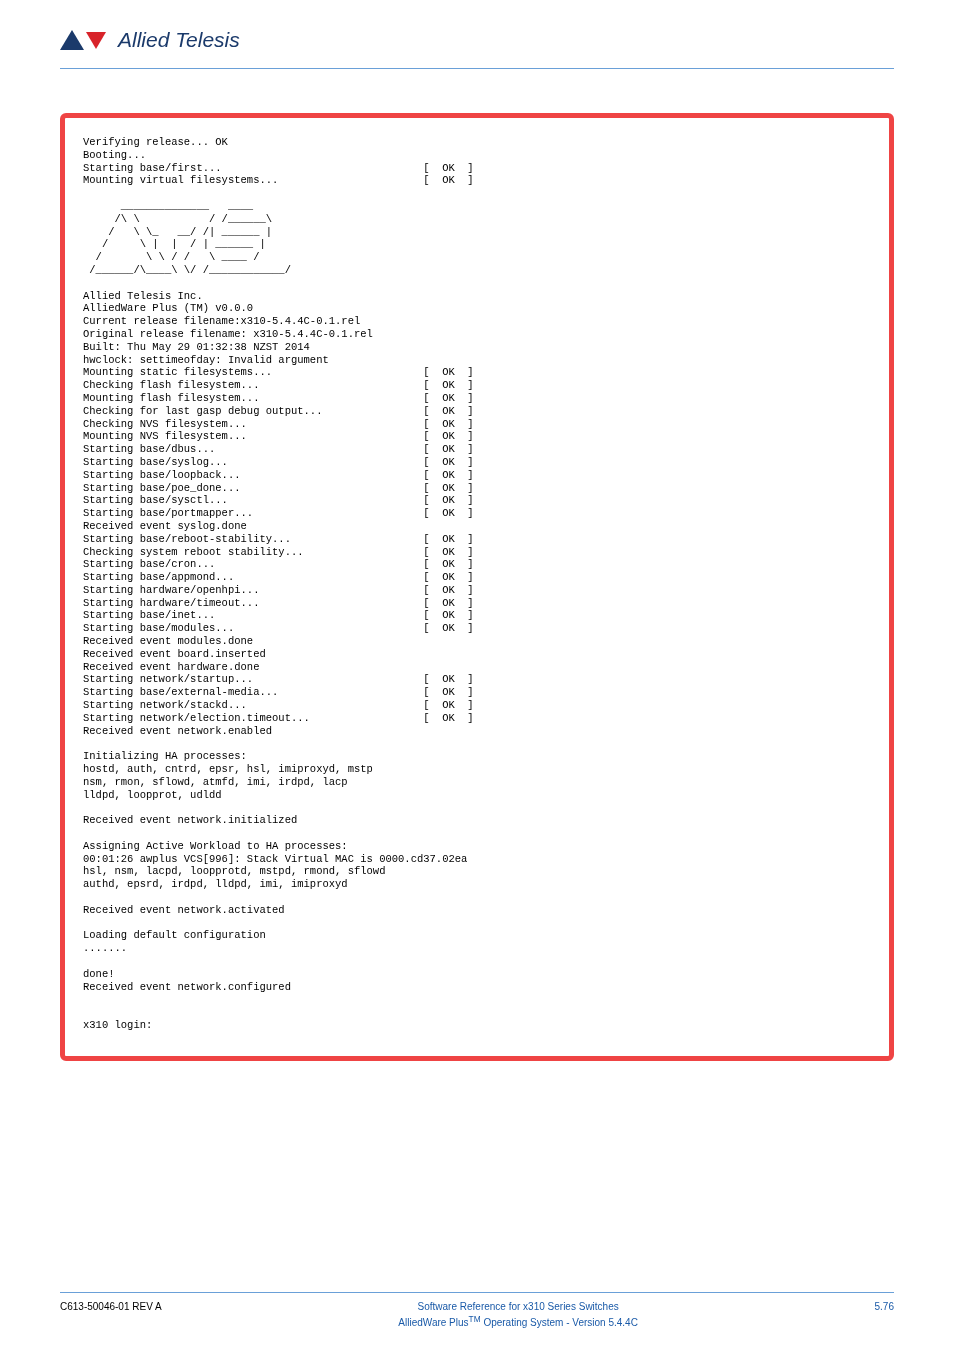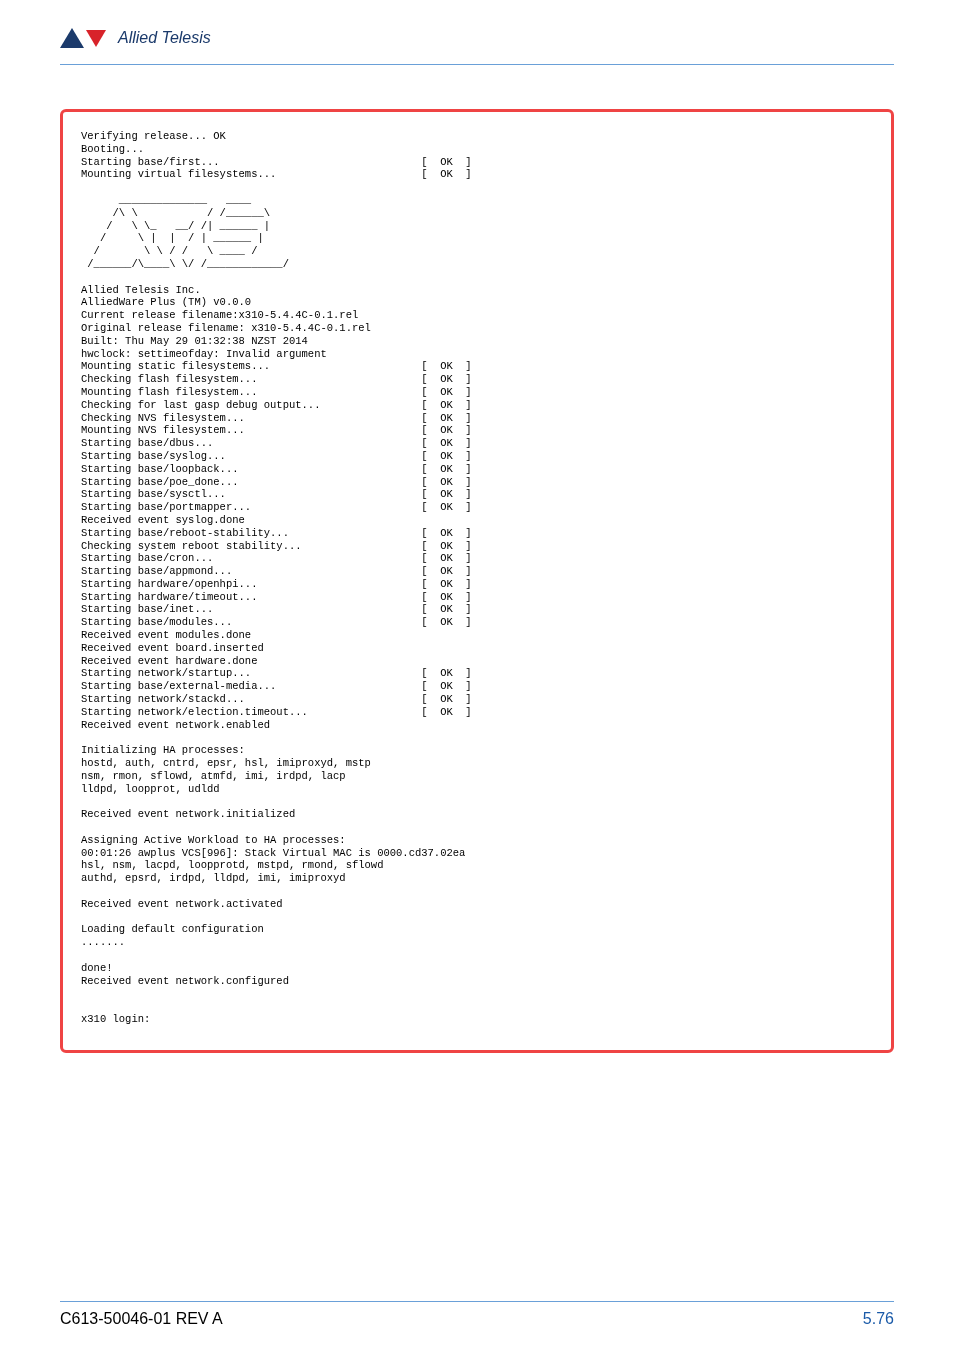--- a/index.html
+++ b/index.html
@@ -25,34 +25,34 @@
     margin-right: -6px;
   }
   .logo-triangle2 {
     width: 0; height: 0;
     border-left: 10px solid transparent;
     border-right: 10px solid transparent;
     border-top: 17px solid #d8232a;
     margin-right: 4px;
   }
   .brand {
-    font-size: 16px;
+    font-size: 21px;
     color: #1b3a6b;
     font-weight: normal;
     font-style: italic;
   }
   .header-line {
     margin: 0 60px;
     border: none;
     border-top: 1px solid #6aa0d8;
     margin-top: 10px;
   }
   .terminal-box {
     margin: 44px 60px 0 60px;
-    border: 3px solid #ef4444;
+    border: 5px solid #ef4444;
     border-radius: 6px;
     padding: 18px 18px 24px 18px;
     font-family: "Courier New", Courier, monospace;
     font-size: 10.5px;
     line-height: 1.22;
     color: #000;
     white-space: pre;
     overflow: hidden;
   }
   .footer {
@@ -63,21 +63,21 @@
   }
   .footer-line {
     border: none;
     border-top: 1px solid #6aa0d8;
     margin-bottom: 8px;
   }
   .footer-row {
     display: flex;
     justify-content: space-between;
     align-items: flex-start;
-    font-size: 16px;
+    font-size: 10px;
   }
   .footer-left { color: #000; }
   .footer-center { text-align: center; color: #1a5aa8; }
   .footer-center .line1 { margin-bottom: 2px; }
   .footer-right { color: #1a5aa8; }
 </style>
 </head>
 <body>
 
 <div class="header">
@@ -156,15 +156,21 @@
 Received event network.configured
 
 
 x310 login:
 </pre>
 
 <div class="footer">
   <hr class="footer-line">
   <div class="footer-row">
     <div class="footer-left">C613-50046-01 REV A</div>
+    <div class="footer-center">
+      <div class="line1">Software Reference for x310 Series Switches</div>
+      <div class="line2">
+        <span>AlliedWare Plus</span><sup>TM</sup><span> Operating System - Version 5.4.4C</span>
+      </div>
+    </div>
     <div class="footer-right">5.76</div>
   </div>
 </div>
 
 </body></html>

